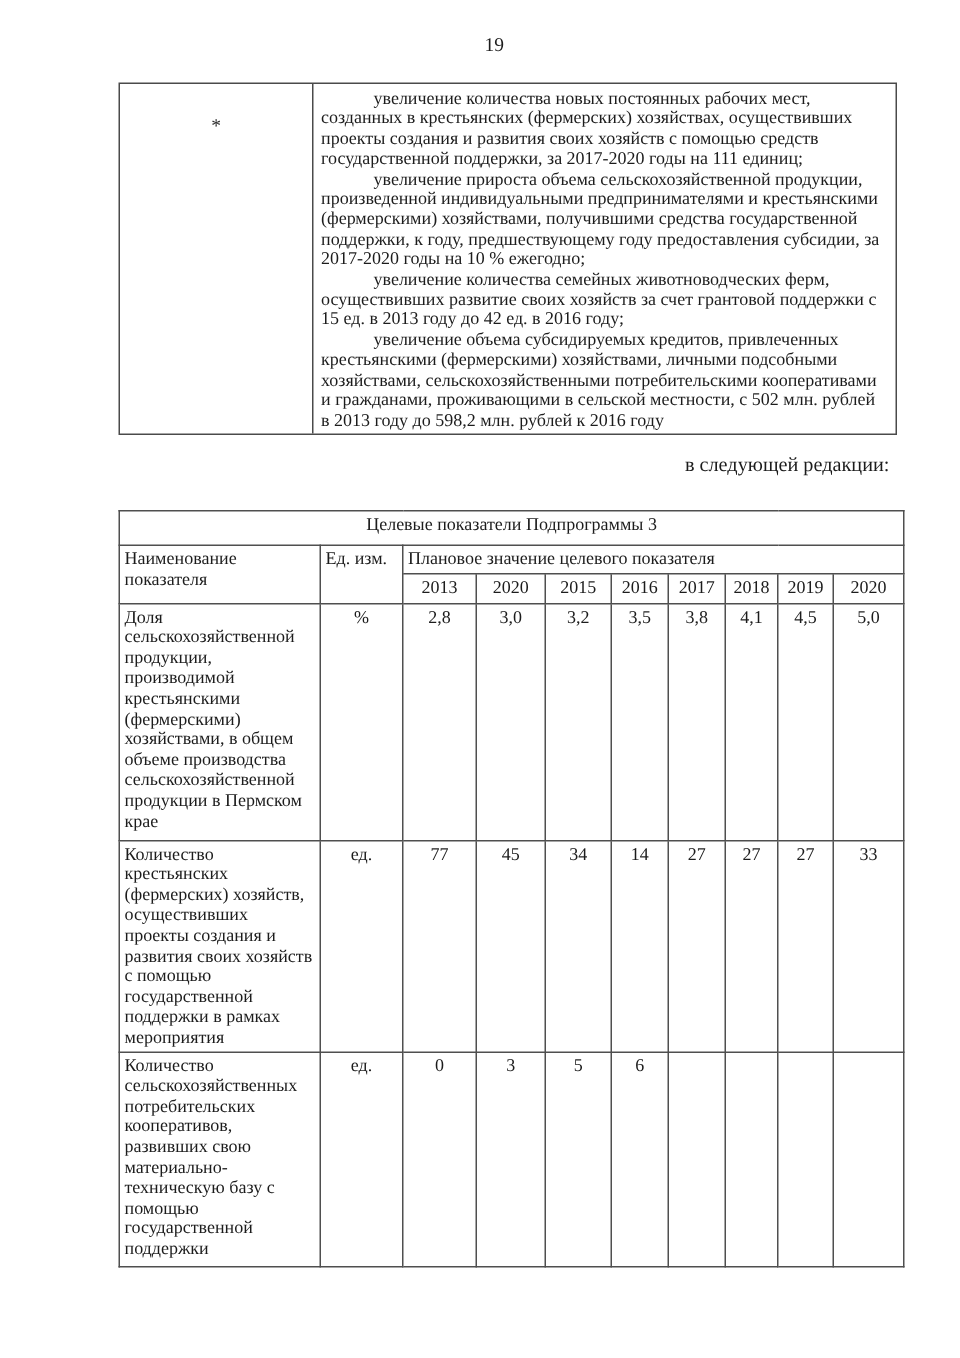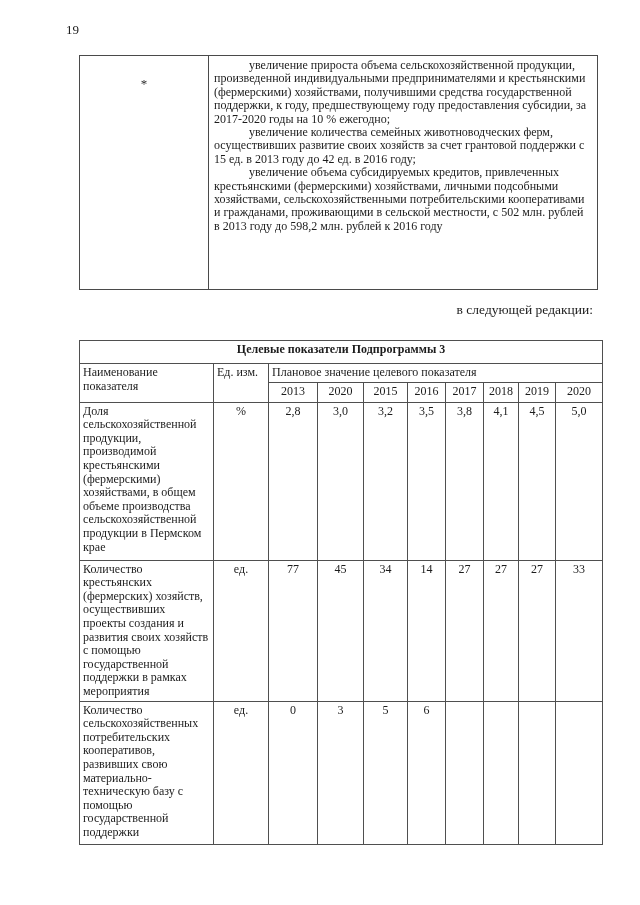--- a/index.html
+++ b/index.html
@@ -6,21 +6,21 @@
   body{
     width:640px;height:905px;
     background:#ffffff;
     position:relative;
     font-family:"Liberation Serif","DejaVu Serif",serif;
     color:#1c1c1c;
     -webkit-font-smoothing:antialiased;
   }
   .page-number{
     position:absolute;left:66px;top:22px;width:527px;
-    text-align:left;font-size:13px;
+    text-align:center;font-size:13px;
   }
   
   .top-table{
     position:absolute;left:79px;top:55px;width:519px;height:235px;
     border:1px solid #4a4a4a;
     display:flex;box-sizing:border-box;
   }
   .top-table .marker-cell{
     width:129px;flex:0 0 129px;
     border-right:1px solid #4a4a4a;box-sizing:border-box;
@@ -54,40 +54,41 @@
     width:523px;
     font-size:12px;line-height:13.6px;
   }
   table.ind td{
     border:1px solid #4f4f4f;
     padding:2px 3px;
     vertical-align:top;
     box-sizing:border-box;
     overflow:hidden;
   }
-  td.title-cell{text-align:center;height:23px;vertical-align:middle;padding:2px;font-weight:bold;}
+  td.title-cell{text-align:center;height:23px;vertical-align:middle;padding:2px;}
   td.hdr{text-align:left;vertical-align:middle;}
   td.hdr-name{height:29px;}
   td.year-cell{text-align:center;height:20px;vertical-align:middle;padding:1px;}
   td.name-cell{text-align:left;padding:4px 4px 2px 4px;}
   td.unit-cell,td.val-cell{text-align:center;padding-top:4px;}
   tr.r1 td{height:158px;}
   tr.r2 td{height:137px;}
   tr.r3 td{height:143px;}
 </style>
 </head>
 <body>
 
 <div class="page-number">19</div>
 
 <div class="top-table">
   <div class="marker-cell">
     <span>*</span>
   </div>
   <div class="results-cell">
+    <p>увеличение количества новых постоянных рабочих мест, созданных в крестьянских (фермерских) хозяйствах, осуществивших проекты создания и развития своих хозяйств с помощью средств государственной поддержки, за 2017-2020 годы на 111 единиц;</p>
     <p>увеличение прироста объема сельскохозяйственной продукции, произведенной индивидуальными предпринимателями и крестьянскими (фермерскими) хозяйствами, получившими средства государственной поддержки, к году, предшествующему году предоставления субсидии, за 2017-2020 годы на 10 % ежегодно;</p>
     <p>увеличение количества семейных животноводческих ферм, осуществивших развитие своих хозяйств за счет грантовой поддержки с 15 ед. в 2013 году до 42 ед. в 2016 году;</p>
     <p>увеличение объема субсидируемых кредитов, привлеченных крестьянскими (фермерскими) хозяйствами, личными подсобными хозяйствами, сельскохозяйственными потребительскими кооперативами и гражданами, проживающими в сельской местности, с 502 млн. рублей в 2013 году до 598,2 млн. рублей к 2016 году</p>
   </div>
 </div>
 
 <div class="section-para">
   <div class="line2">в следующей редакции:</div>
 </div>
 

